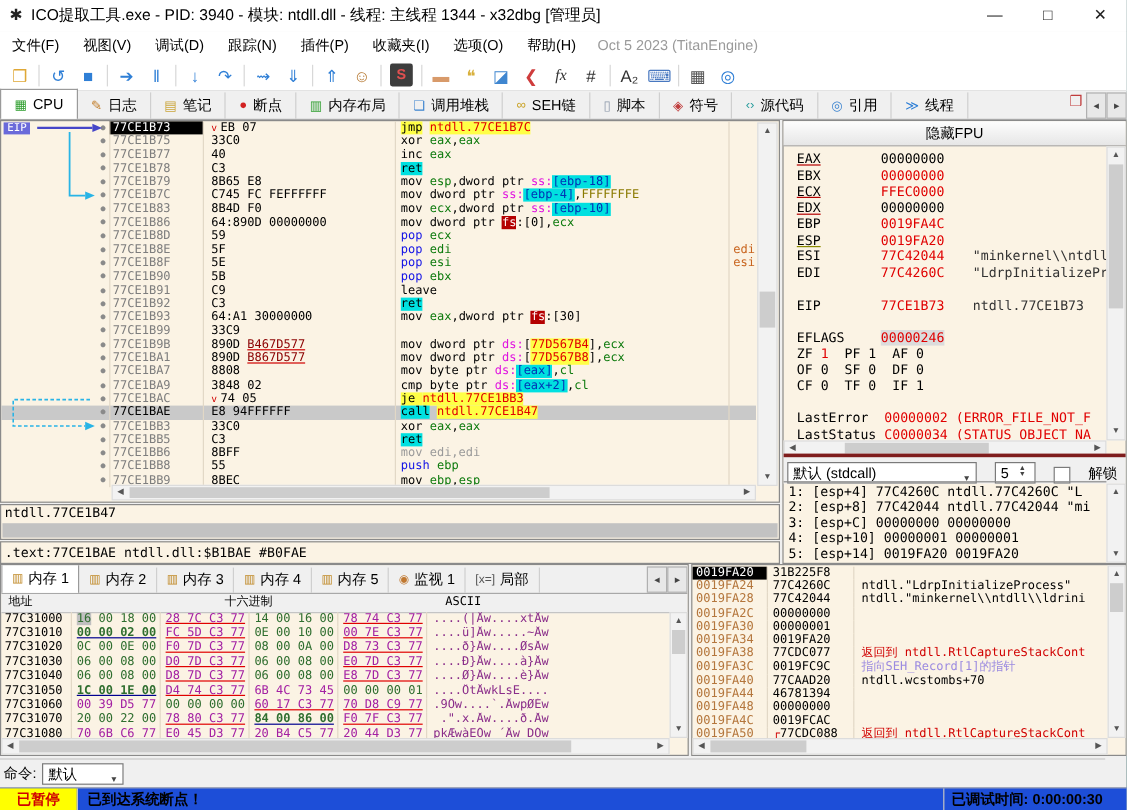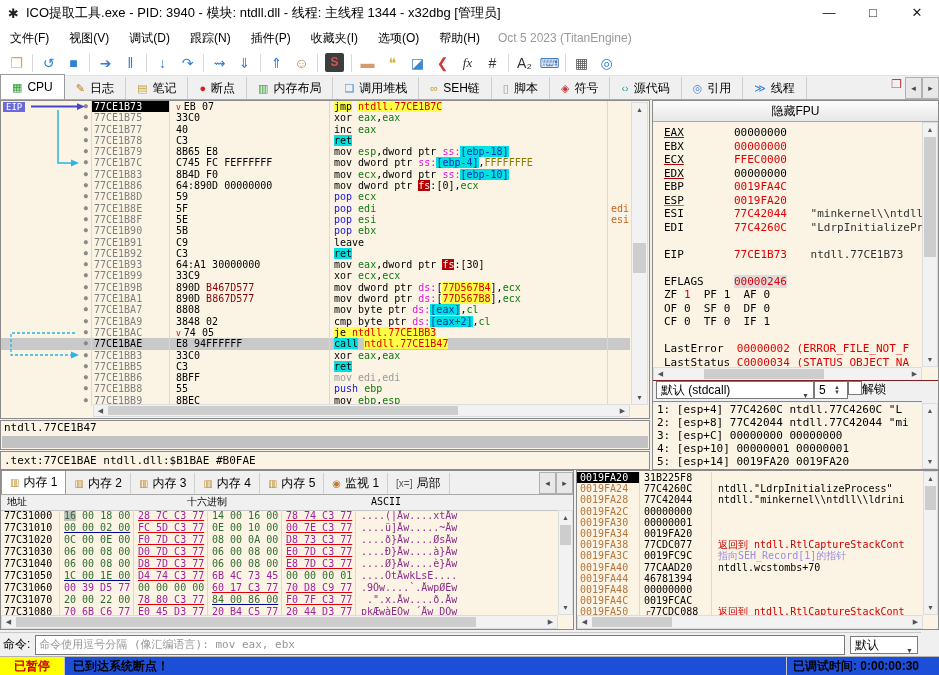--- a/index.html
+++ b/index.html
@@ -53,21 +53,21 @@
         color:#8a8a8a;font-size:7px;}
   .daddr{width:78px;flex:none;color:#7e7e7e;padding-left:3px;box-sizing:border-box;}
   .addrsel{background:#000;color:#fff;}
   .dbytes{width:160px;flex:none;padding-left:7px;box-sizing:border-box;color:#000;}
   .dinstr{width:278px;flex:none;padding-left:5px;box-sizing:border-box;}
   .dcom{flex:1;color:#c8641e;padding-left:4px;overflow:hidden;}
   .rowsel{background:#c9c9c9;}
   .rowsel .daddr{color:#000;}
   .coldiv{position:absolute;top:0;height:305px;width:1px;background:#e2d8c6;}
   .jmark{color:#d00000;font-size:8px;margin-right:3px;}
-  .by-u{color:#8b0000;text-decoration-color:#d00000;}
+  .by-u{color:#8b0000;text-decoration:underline;text-decoration-color:#d00000;}
   .t-jy{background:#ffff46;color:#000;text-align:right;}
   .t-jya{background:#ffff46;color:#e00000;}
   .t-ret{background:#00e0e0;color:#000;}
   .t-cal{background:#00e0e0;color:#000;}
   .t-reg{color:#0d7a0d;}
   .t-seg{color:#e014e0;}
   .t-mem{background:#00e0e0;color:#0032b4;}
   .t-imm{color:#8a7a00;}
   .t-fs{background:#b40000;color:#fff2f2;}
   .t-memy{background:#ffff46;color:#e00000;}
@@ -103,22 +103,22 @@
   .rrow{height:13.5px;line-height:13.5px;white-space:pre;}
   .rn{display:inline-block;width:70px;}
   .rn .u-r{text-decoration:underline;text-decoration-color:#b40000;}
   .rn .u-o{text-decoration:underline;text-decoration-color:#8a8a00;}
   .rv{display:inline-block;min-width:70px;}
   .red{color:#e00000;}
   .rv.hl{background:#dcdcdc;min-width:0;}
   .rc{color:#333;}
   #reg-vscroll{right:0;top:21px;width:16px;bottom:102px;}
   #reg-hscroll{left:0;right:16px;bottom:88px;height:14px;}
-  #callconv{position:absolute;left:0;right:0;bottom:66px;height:22px;display:flex;align-items:flex-start;
-            padding:0 3px;gap:0;background:#f0f0f0;border-top:1px solid #7f1d1d;}
+  #callconv{position:absolute;left:0;right:0;bottom:66px;height:22px;display:flex;align-items:flex-end;
+            padding:0 3px;gap:15px;background:#f0f0f0;border-top:3px solid #7f1d1d;}
   .selbox{background:#fff;border:1px solid #7a7a7a;height:18px;line-height:17px;font-size:12px;
           padding:0 4px;box-sizing:border-box;position:relative;}
   .selbox::after{content:"▼";font-size:7px;position:absolute;right:4px;top:5px;color:#444;}
   #callconv-dropdown{width:158px;}
   #callconv-spin{width:34px;background:#fff;border:1px solid #7a7a7a;height:18px;line-height:16px;
                  font-size:12px;padding-left:4px;box-sizing:border-box;position:relative;}
   #callconv-spin::after{content:"▲▼";font-size:6px;position:absolute;right:2px;top:2px;color:#444;
                         letter-spacing:-1px;writing-mode:vertical-lr;}
   .chk{width:12px;height:12px;background:#fff;border:1px solid #7a7a7a;display:inline-block;}
   #unlock-label{font-size:12px;}
@@ -140,21 +140,21 @@
   #dump-header{height:15px;background:#f0f0f0;border-bottom:1px solid #c4c4c4;position:relative;
                font-family:"DejaVu Sans Mono",monospace;font-size:10px;line-height:14px;}
   #dump-rows{position:absolute;top:39px;left:0;right:15px;bottom:14px;overflow:hidden;}
   .dr{display:flex;height:12px;line-height:12px;font-family:"DejaVu Sans Mono",monospace;
       font-size:10px;white-space:pre;}
   .da{width:58px;flex:none;padding-left:3px;box-sizing:border-box;color:#000;}
   .dg{width:74px;flex:none;padding-left:4px;box-sizing:border-box;color:#2f6e2f;
       border-left:1px solid #e2d8c6;}
   .dg.p{color:#a320a3;}
   .dg.u-r{text-decoration:underline;text-decoration-color:#e00000;}
-  .dg.u-n{text-decoration:underline;text-decoration-color:#000090;}
+  .dg.u-n{text-decoration:underline;text-decoration-color:#000090;font-weight:bold;}
   .dg.u-m{text-decoration-color:#900000;}
   .dascii{flex:1;color:#8a2d8a;padding-left:5px;border-left:1px solid #e2d8c6;overflow:hidden;}
   .bsel{background:#c0c0c0;}
 
   #stack{left:576px;top:0;width:363px;height:160px;overflow:hidden;}
   #stack-rows{position:absolute;top:1px;left:0;right:15px;bottom:14px;overflow:hidden;}
   .srow{display:flex;height:11.2px;line-height:11.2px;font-family:"DejaVu Sans Mono",monospace;
         font-size:10px;white-space:pre;}
   .sa{width:62px;flex:none;padding-left:3px;box-sizing:border-box;color:#b4763c;}
   .sa.sel{background:#000;color:#fff;}
@@ -313,21 +313,21 @@
           <div class="drow"><span class="dgut">●</span><span class="daddr">77CE1B7C</span><span class="dbytes"><span>C745 FC FEFFFFFF</span></span><span class="dinstr"><span>mov</span><span> </span><span>dword ptr </span><span class="t-seg">ss:</span><span class="t-mem">[ebp-4]</span><span>,</span><span class="t-imm">FFFFFFFE</span></span><span class="dcom"></span></div>
           <div class="drow"><span class="dgut">●</span><span class="daddr">77CE1B83</span><span class="dbytes"><span>8B4D F0</span></span><span class="dinstr"><span>mov</span><span> </span><span class="t-reg">ecx</span><span>,</span><span>dword ptr </span><span class="t-seg">ss:</span><span class="t-mem">[ebp-10]</span></span><span class="dcom"></span></div>
           <div class="drow"><span class="dgut">●</span><span class="daddr">77CE1B86</span><span class="dbytes"><span>64:890D 00000000</span></span><span class="dinstr"><span>mov</span><span> </span><span>dword ptr </span><span class="t-fs">fs</span><span>:[0]</span><span>,</span><span class="t-reg">ecx</span></span><span class="dcom"></span></div>
           <div class="drow"><span class="dgut">●</span><span class="daddr">77CE1B8D</span><span class="dbytes"><span>59</span></span><span class="dinstr"><span class="t-pp">pop</span><span> </span><span class="t-reg">ecx</span></span><span class="dcom"></span></div>
           <div class="drow"><span class="dgut">●</span><span class="daddr">77CE1B8E</span><span class="dbytes"><span>5F</span></span><span class="dinstr"><span class="t-pp">pop</span><span> </span><span class="t-reg">edi</span></span><span class="dcom">edi</span></div>
           <div class="drow"><span class="dgut">●</span><span class="daddr">77CE1B8F</span><span class="dbytes"><span>5E</span></span><span class="dinstr"><span class="t-pp">pop</span><span> </span><span class="t-reg">esi</span></span><span class="dcom">esi</span></div>
           <div class="drow"><span class="dgut">●</span><span class="daddr">77CE1B90</span><span class="dbytes"><span>5B</span></span><span class="dinstr"><span class="t-pp">pop</span><span> </span><span class="t-reg">ebx</span></span><span class="dcom"></span></div>
           <div class="drow"><span class="dgut">●</span><span class="daddr">77CE1B91</span><span class="dbytes"><span>C9</span></span><span class="dinstr"><span>leave</span></span><span class="dcom"></span></div>
           <div class="drow"><span class="dgut">●</span><span class="daddr">77CE1B92</span><span class="dbytes"><span>C3</span></span><span class="dinstr"><span class="t-ret">ret</span></span><span class="dcom"></span></div>
           <div class="drow"><span class="dgut">●</span><span class="daddr">77CE1B93</span><span class="dbytes"><span>64:A1 30000000</span></span><span class="dinstr"><span>mov</span><span> </span><span class="t-reg">eax</span><span>,</span><span>dword ptr </span><span class="t-fs">fs</span><span>:[30]</span></span><span class="dcom"></span></div>
-          <div class="drow"><span class="dgut">●</span><span class="daddr">77CE1B99</span><span class="dbytes"><span>33C9</span></span><span class="dinstr"><span>xor</span><span> </span><span class="t-reg">ecx</span><span>,</span><span class="t-reg">ecx</span></span><span class="dcom"></span></div>
+          <div class="drow"><span class="dgut">●</span><span class="daddr">77CE1B99</span><span class="dbytes"><span>33C9</span></span><span class="dcom"></span></div>
           <div class="drow"><span class="dgut">●</span><span class="daddr">77CE1B9B</span><span class="dbytes"><span>890D </span><span class="by-u">B467D577</span></span><span class="dinstr"><span>mov</span><span> </span><span>dword ptr </span><span class="t-seg">ds:</span><span>[</span><span class="t-memy">77D567B4</span><span>]</span><span>,</span><span class="t-reg">ecx</span></span><span class="dcom"></span></div>
           <div class="drow"><span class="dgut">●</span><span class="daddr">77CE1BA1</span><span class="dbytes"><span>890D </span><span class="by-u">B867D577</span></span><span class="dinstr"><span>mov</span><span> </span><span>dword ptr </span><span class="t-seg">ds:</span><span>[</span><span class="t-memy">77D567B8</span><span>]</span><span>,</span><span class="t-reg">ecx</span></span><span class="dcom"></span></div>
           <div class="drow"><span class="dgut">●</span><span class="daddr">77CE1BA7</span><span class="dbytes"><span>8808</span></span><span class="dinstr"><span>mov</span><span> </span><span>byte ptr </span><span class="t-seg">ds:</span><span class="t-mem">[eax]</span><span>,</span><span class="t-reg">cl</span></span><span class="dcom"></span></div>
           <div class="drow"><span class="dgut">●</span><span class="daddr">77CE1BA9</span><span class="dbytes"><span>3848 02</span></span><span class="dinstr"><span>cmp</span><span> </span><span>byte ptr </span><span class="t-seg">ds:</span><span class="t-mem">[eax+2]</span><span>,</span><span class="t-reg">cl</span></span><span class="dcom"></span></div>
           <div class="drow"><span class="dgut">●</span><span class="daddr">77CE1BAC</span><span class="dbytes"><span class="jmark">v</span><span>74 05</span></span><span class="dinstr"><span class="t-jy">je </span><span class="t-jya">ntdll.77CE1BB3</span></span><span class="dcom"></span></div>
           <div class="drow rowsel"><span class="dgut">●</span><span class="daddr">77CE1BAE</span><span class="dbytes"><span>E8 94FFFFFF</span></span><span class="dinstr"><span class="t-cal">call</span><span> </span><span class="t-jya">ntdll.77CE1B47</span></span><span class="dcom"></span></div>
           <div class="drow"><span class="dgut">●</span><span class="daddr">77CE1BB3</span><span class="dbytes"><span>33C0</span></span><span class="dinstr"><span>xor</span><span> </span><span class="t-reg">eax</span><span>,</span><span class="t-reg">eax</span></span><span class="dcom"></span></div>
           <div class="drow"><span class="dgut">●</span><span class="daddr">77CE1BB5</span><span class="dbytes"><span>C3</span></span><span class="dinstr"><span class="t-ret">ret</span></span><span class="dcom"></span></div>
           <div class="drow"><span class="dgut">●</span><span class="daddr">77CE1BB6</span><span class="dbytes"><span>8BFF</span></span><span class="dinstr"><span class="t-gray">mov edi,edi</span></span><span class="dcom"></span></div>
           <div class="drow"><span class="dgut">●</span><span class="daddr">77CE1BB8</span><span class="dbytes"><span>55</span></span><span class="dinstr"><span class="t-pp">push</span><span> </span><span class="t-reg">ebp</span></span><span class="dcom"></span></div>
@@ -508,21 +508,20 @@
       <div class="sb sbh" style="left:0;right:15px;bottom:0;height:14px;">
         <span class="sba">◀</span>
         <div class="sbt" style="left:14px;width:80px;"></div>
         <span class="sba end">▶</span>
       </div>
     </div>
   </div>
 
   <div id="cmdbar">
     <span id="cmd-label">命令:</span>
-    <input id="cmd-input" type="text" placeholder="命令使用逗号分隔 (像汇编语言): mov eax, ebx" style="">
     <div id="cmd-dropdown" class="selbox">默认</div>
   </div>
 
   <div id="statusbar">
     <span id="st-state">已暂停</span>
     <span id="st-msg">已到达系统断点！</span>
     <span id="st-time">已调试时间: 0:00:00:30</span>
   </div>
 
 </div>

